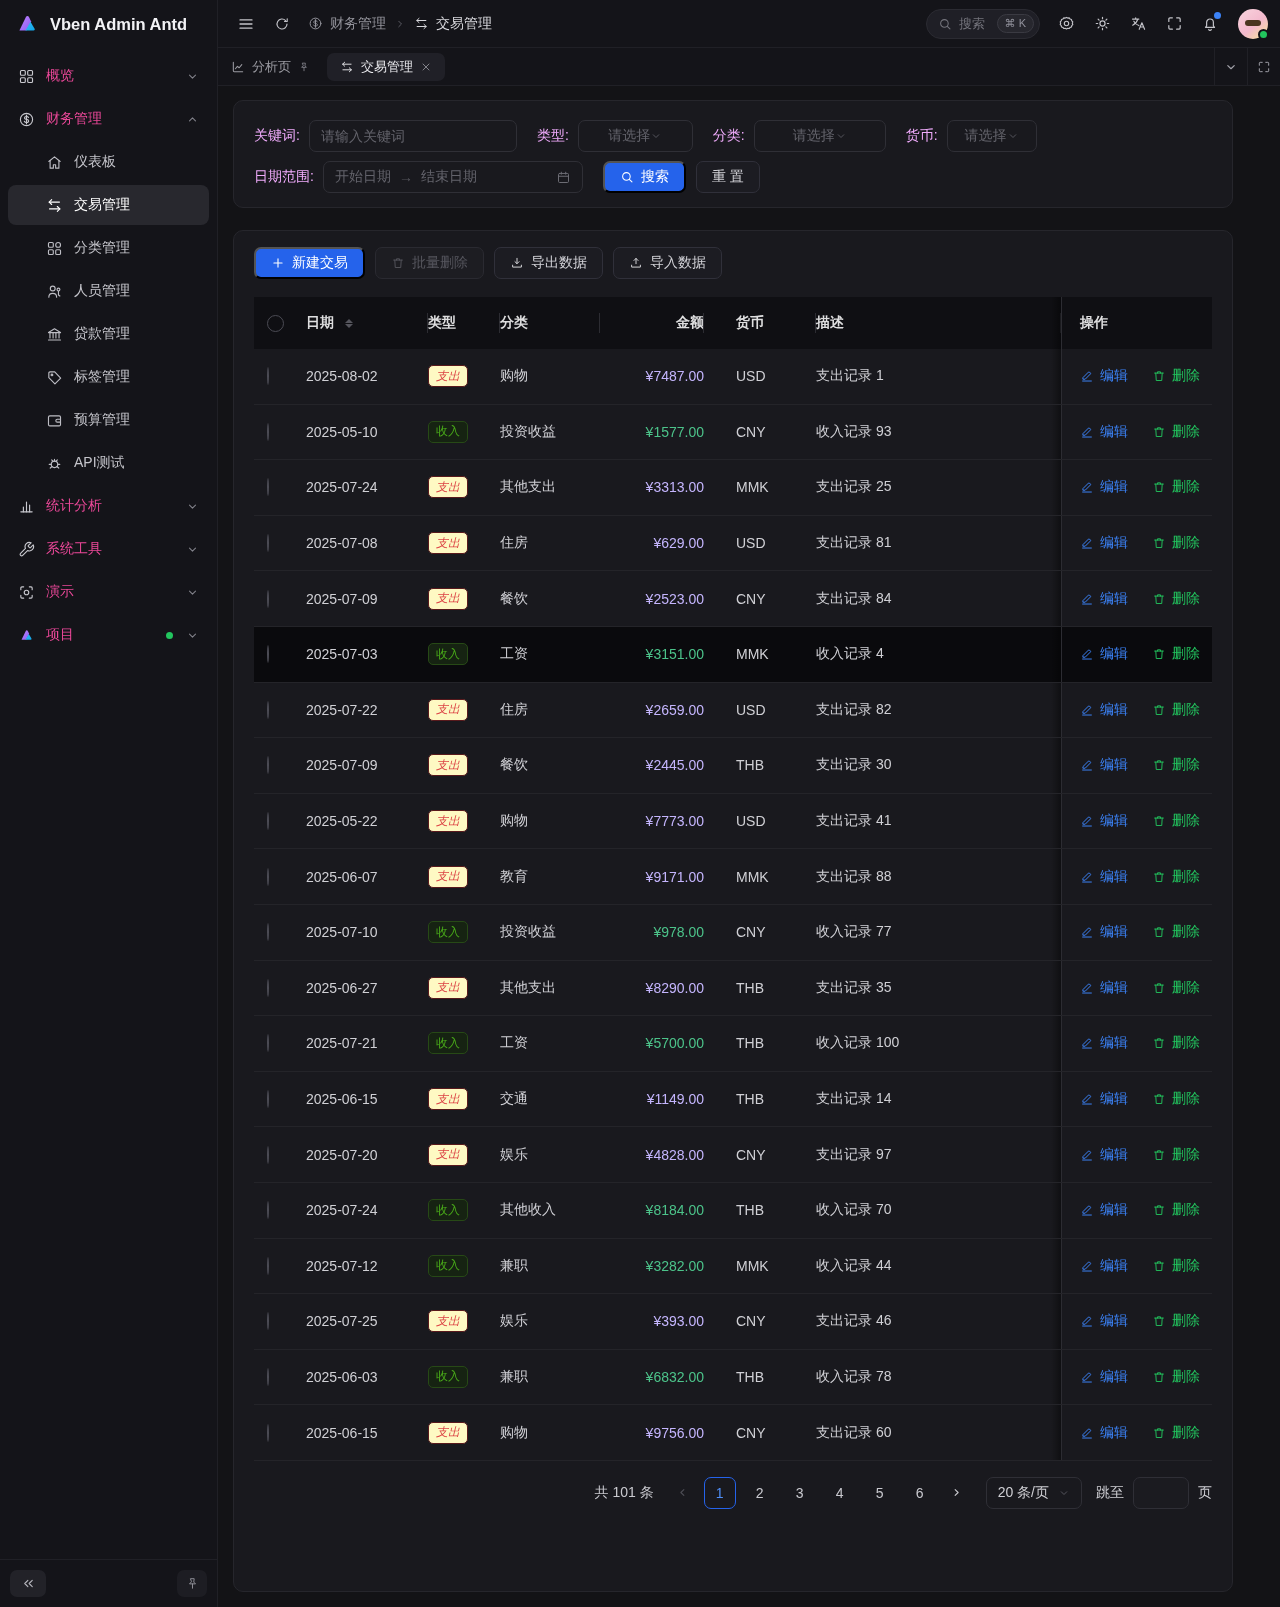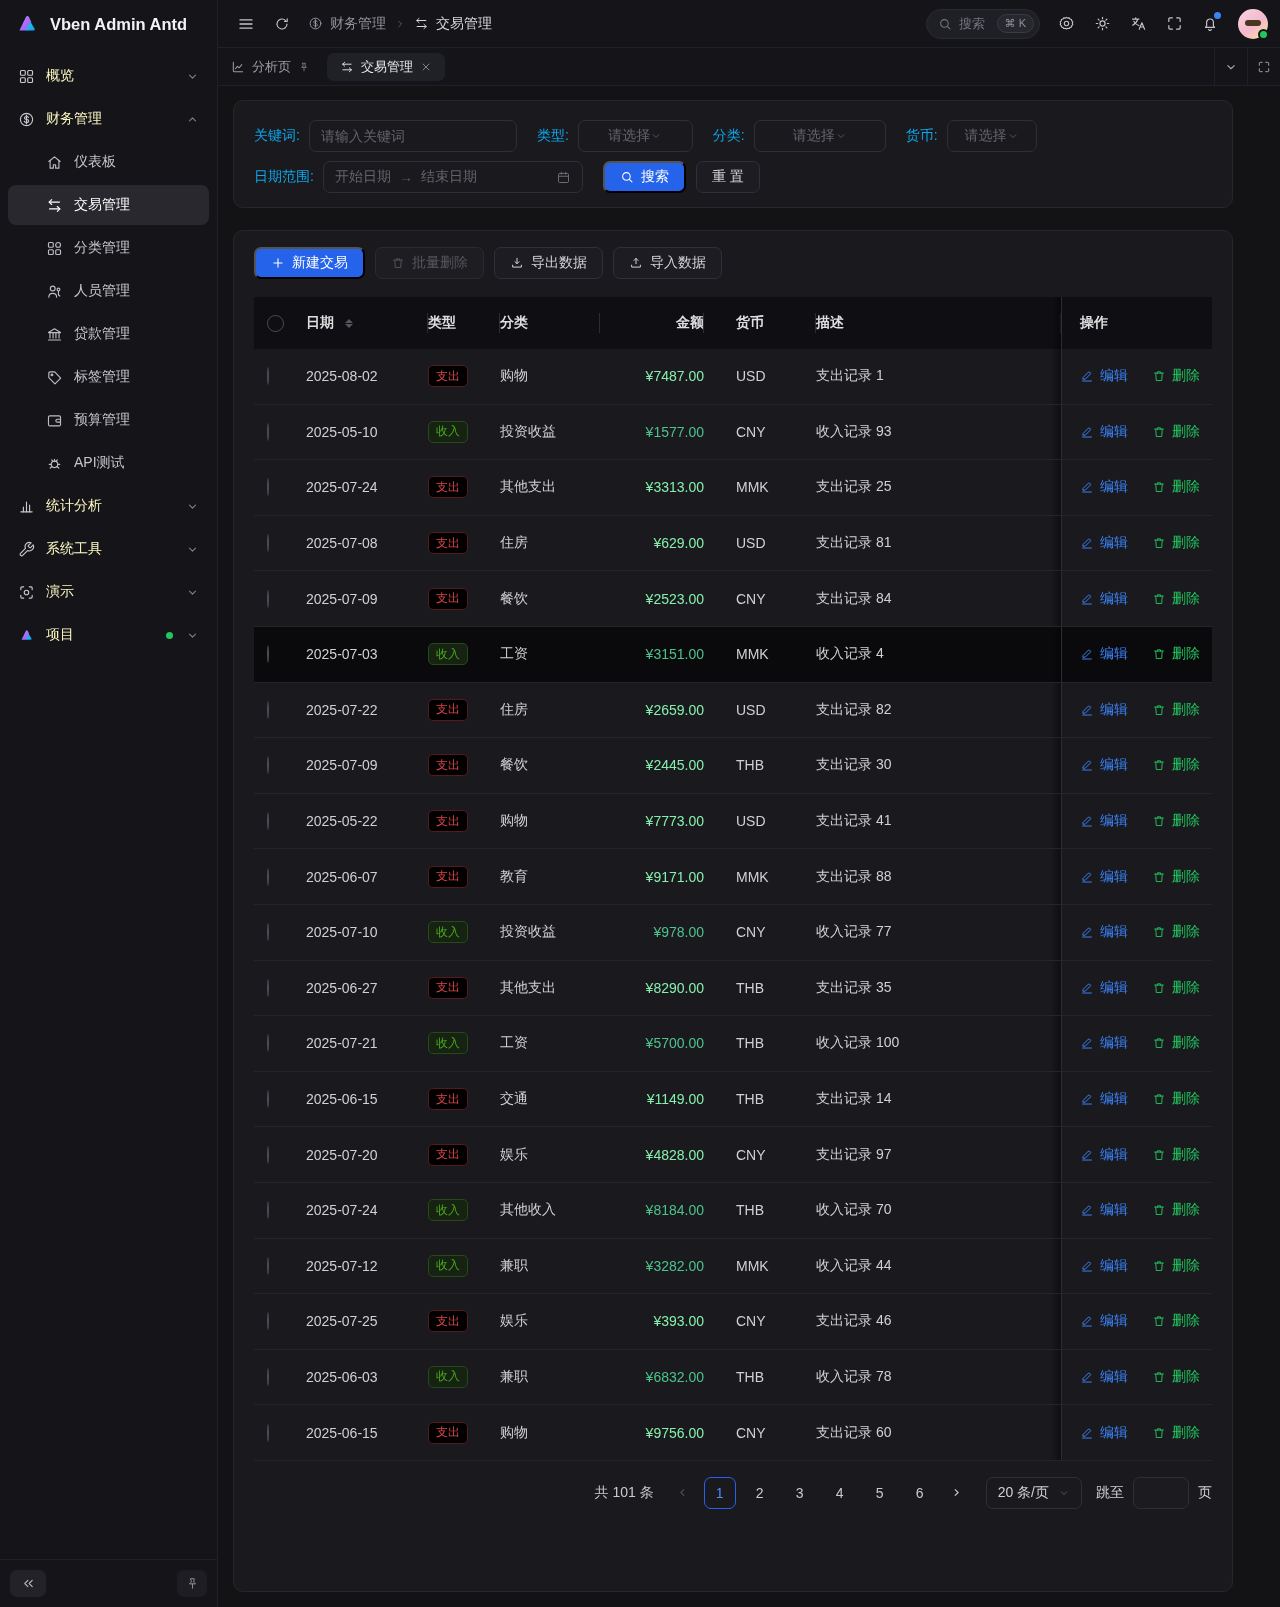--- a/index.html
+++ b/index.html
@@ -8,21 +8,21 @@
   .app { display:flex; height:100%; }
   svg.ic { display:block; flex:none; }
 
   
   .sidebar { width:218px; flex:none; background:#141419; border-right:1px solid #202026;
     display:flex; flex-direction:column; }
   .logo-row { height:48px; display:flex; align-items:center; gap:10px; padding:0 14px; flex:none; }
   .logo-title { font-size:16.5px; font-weight:700; color:#f2f2f5; white-space:nowrap; }
   .menu { flex:1; padding:8px 8px 0; overflow:hidden; }
   .menu-item { height:40px; margin-bottom:3px; display:flex; align-items:center; gap:11px;
-    padding:0 10px; border-radius:8px; color:#fef9c3; cursor:pointer; }
+    padding:0 10px; border-radius:8px; color:#ec4899; cursor:pointer; }
   .menu-item .mi-icon { width:17px; height:17px; color:#c8c8ce; }
   .menu-item .mi-label { flex:1; font-size:14px; white-space:nowrap; }
   .menu-item .chev { width:13px; height:13px; color:#82828a; }
   .submenu .menu-item { padding-left:38px; color:#c5c5cb; }
   .submenu .menu-item .mi-icon { color:#bdbdc4; }
   .menu-item.active { background:#28282e; color:#ffffff; }
   .menu-item.active .mi-icon { color:#fff; }
   .green-dot { width:7px; height:7px; border-radius:50%; background:#22c55e; margin-right:2px; }
   .sidebar-footer { height:48px; flex:none; border-top:1px solid #202026; display:flex;
     align-items:center; justify-content:space-between; padding:0 10px; }
@@ -68,21 +68,21 @@
   .tabbar-right { margin-left:auto; display:flex; height:100%; }
   .tabbar-btn { width:33px; height:100%; display:flex; align-items:center; justify-content:center;
     color:#a3a3ab; border-left:1px solid #202026; cursor:pointer; }
 
   
   .content { flex:1; padding:14px 47px 0 15px; overflow:hidden; }
   .card { background:#19191e; border:1px solid #26262c; border-radius:10px; }
   .filter-card { padding:19px 20px 14px; display:flex; flex-direction:column; gap:9px; }
   .frow { display:flex; align-items:center; }
   .fitem { display:flex; align-items:center; gap:9px; margin-right:20px; }
-  .flabel { color:#0ea5e9; white-space:nowrap; }
+  .flabel { color:#f0abfc; white-space:nowrap; }
   .fbox { height:32px; background:#19191e; border:1px solid #2f2f36; border-radius:7px;
     display:flex; align-items:center; padding:0 11px; color:#63636b; font-size:14px; }
   input.fbox { outline:none; }
   input.fbox::placeholder { color:#63636b; }
   .fselect { justify-content:center; cursor:pointer; }
   .fselect .chev { width:12px; height:12px; color:#55555d; }
   .frange { gap:8px; width:260px; }
   .frange .r-sep { color:#55555d; }
   .frange .cal { margin-left:auto; width:15px; height:15px; color:#6c6c74; }
   .btn { height:32px; border-radius:7px; display:inline-flex; align-items:center; gap:7px;
@@ -112,23 +112,23 @@
   .sorter .up { border-bottom-color:#55555d; border-top:none; }
   .sorter .down { border-top-color:#55555d; border-bottom:none; }
   .c-amount { text-align:right; }
   .c-currency { padding-left:32px; }
   .c-ops { position:relative; height:100%; display:flex; align-items:center; padding-left:18px;
     border-left:1px solid #2c2c32; }
   .c-ops::before { content:""; position:absolute; left:-11px; top:0; bottom:0; width:10px;
     background:linear-gradient(to left, rgba(0,0,0,.4), rgba(0,0,0,0)); pointer-events:none; }
   .tag { display:inline-flex; align-items:center; height:22px; padding:0 7px; border-radius:5px;
     font-size:12px; border:1px solid; }
-  .expense .tag { color:#dc4446; background:#000000; border-color:#58191c; }
+  .expense .tag { color:#dc4446; background:#fef9c3; border-color:#58191c;font-style:italic; }
   .income .tag { color:#49aa19; background:#162312; border-color:#274916;text-align:right; }
-  .expense .amount { color:#86efac; }
+  .expense .amount { color:#c4b5fd; }
   .income .amount { color:#4cc38a; }
   .op-link { display:inline-flex; align-items:center; gap:6px; cursor:pointer; font-size:14px; }
   .op-link .o-ic { width:14px; height:14px; }
   .link-edit { color:#3b82f6; }
   .link-del { color:#22c55e; margin-left:24px;align-items:center; }
 
   .pager { display:flex; align-items:center; justify-content:flex-end; gap:8px; margin-top:16px;
     color:#c9c9cf; flex:none; }
   .pager-total { margin-right:8px; }
   .page-btn { min-width:32px; height:32px; border-radius:7px; border:1px solid transparent;

